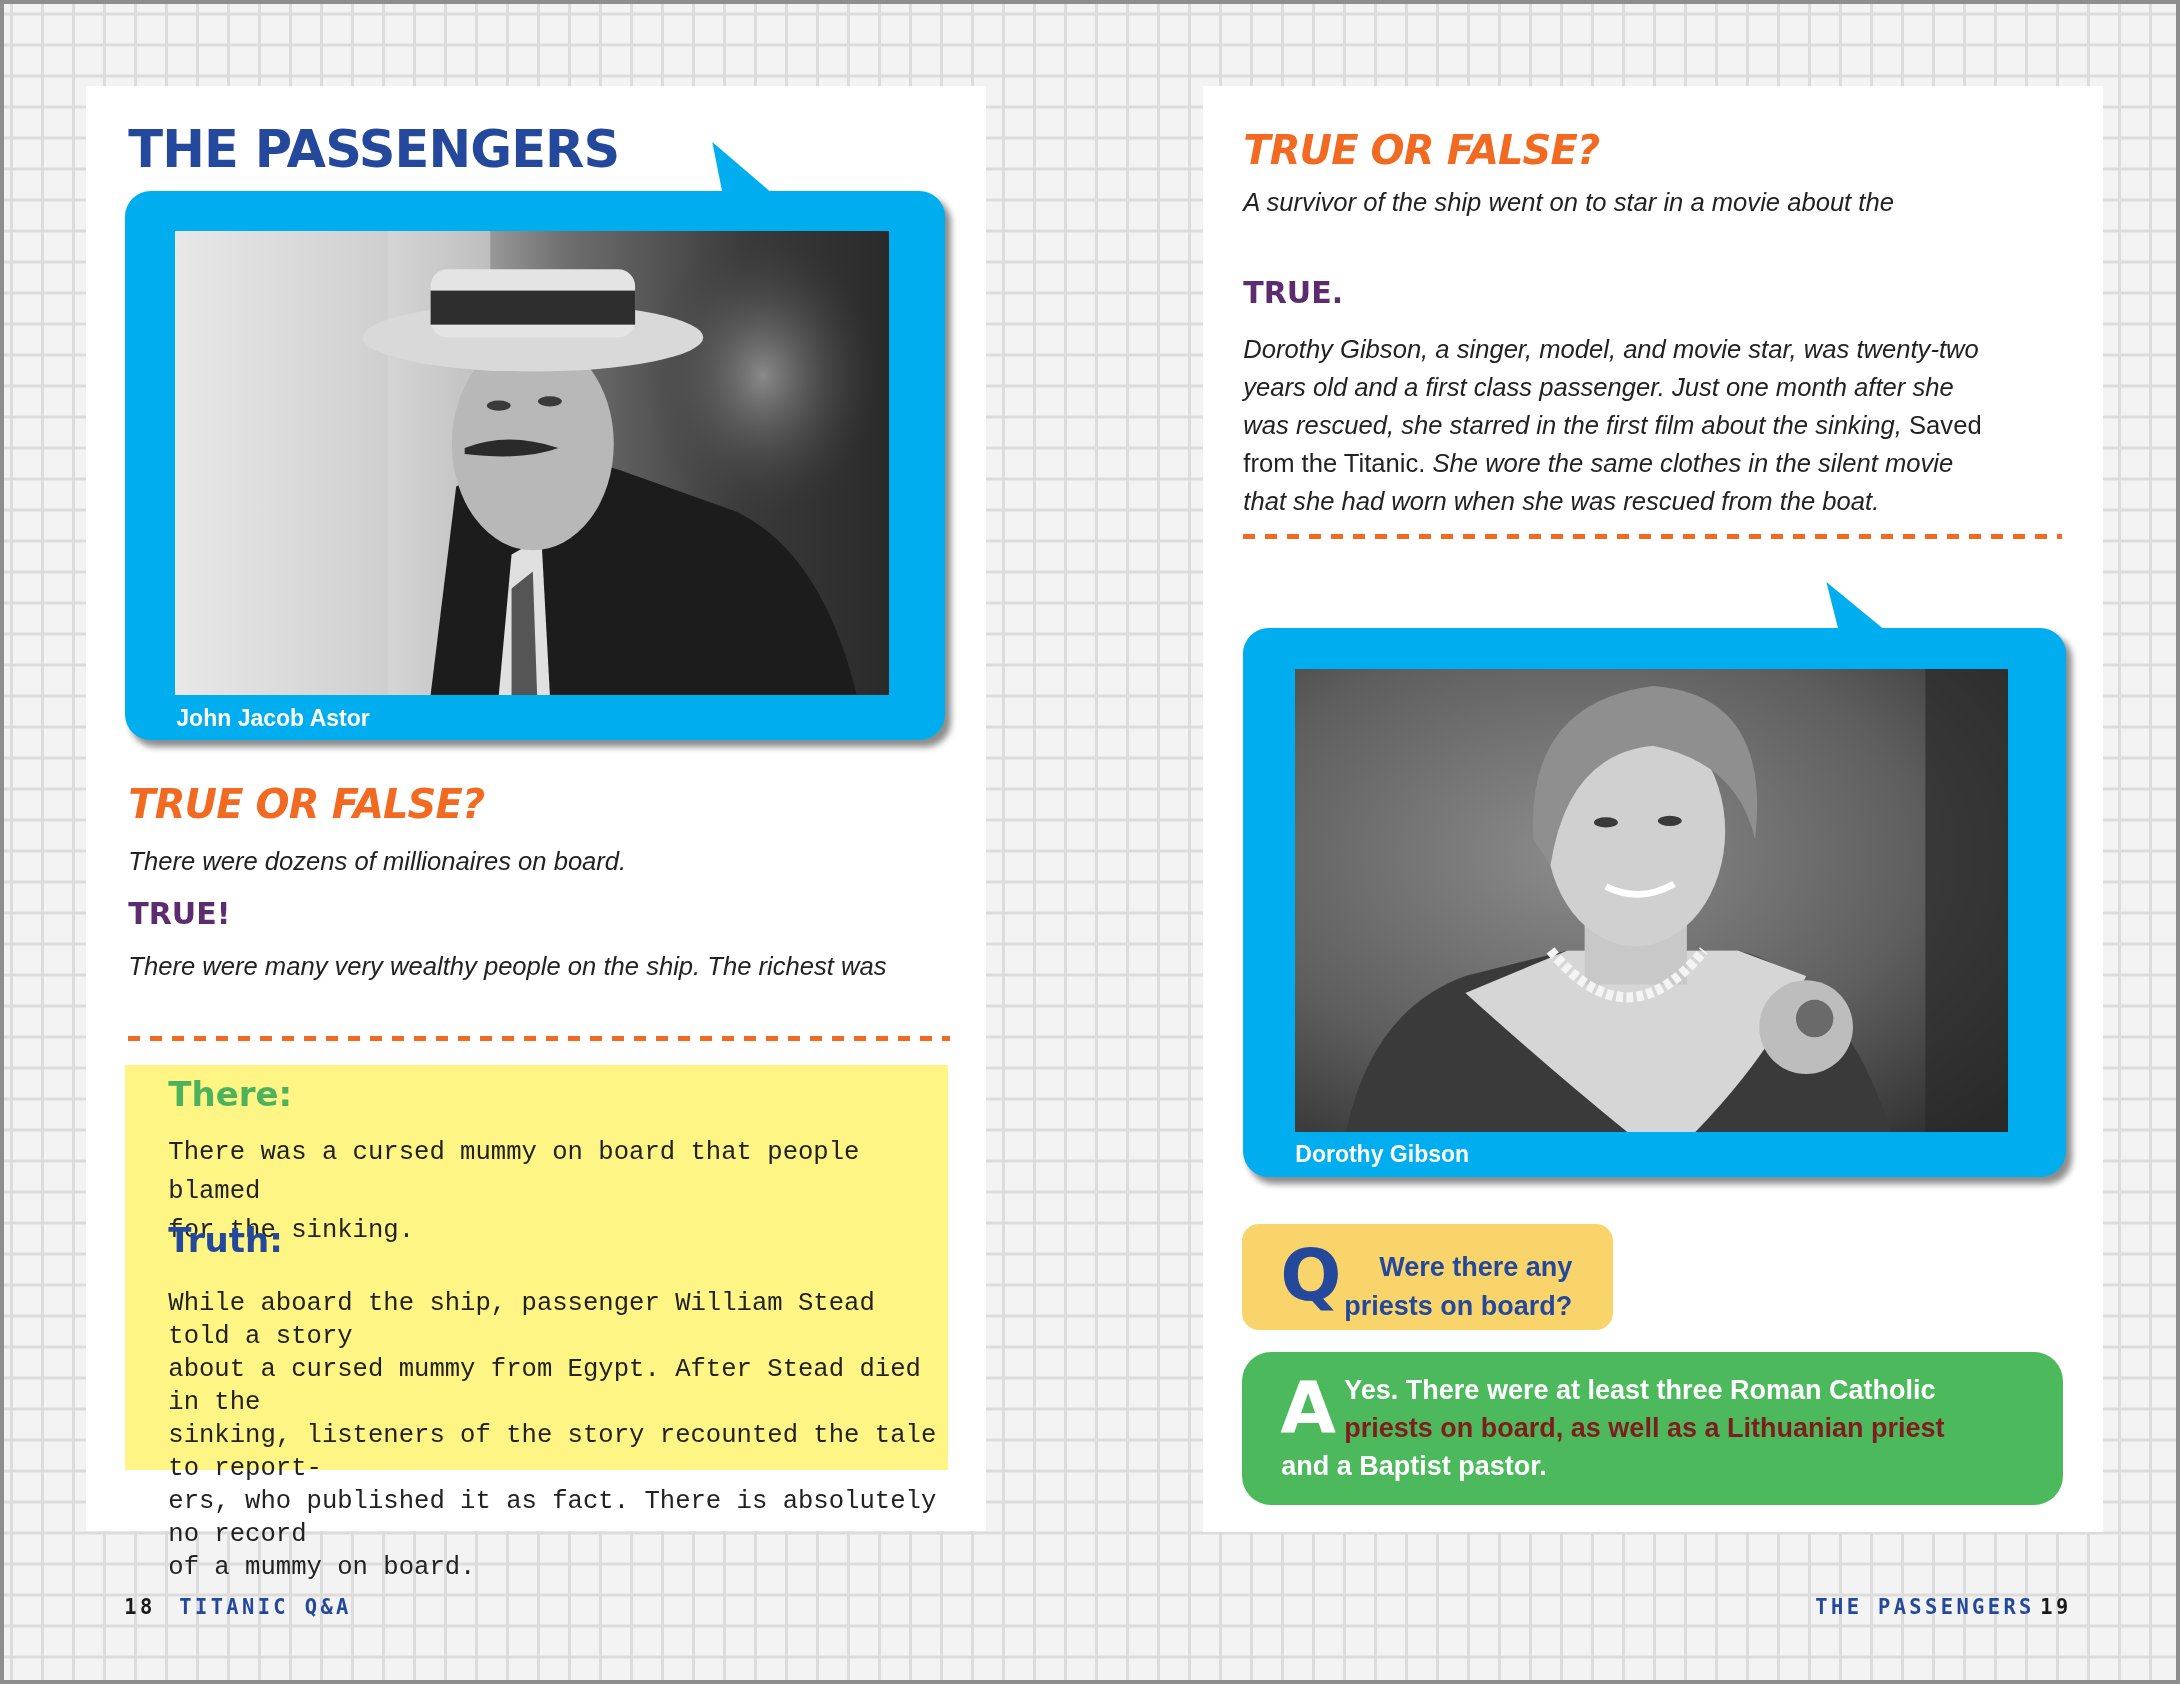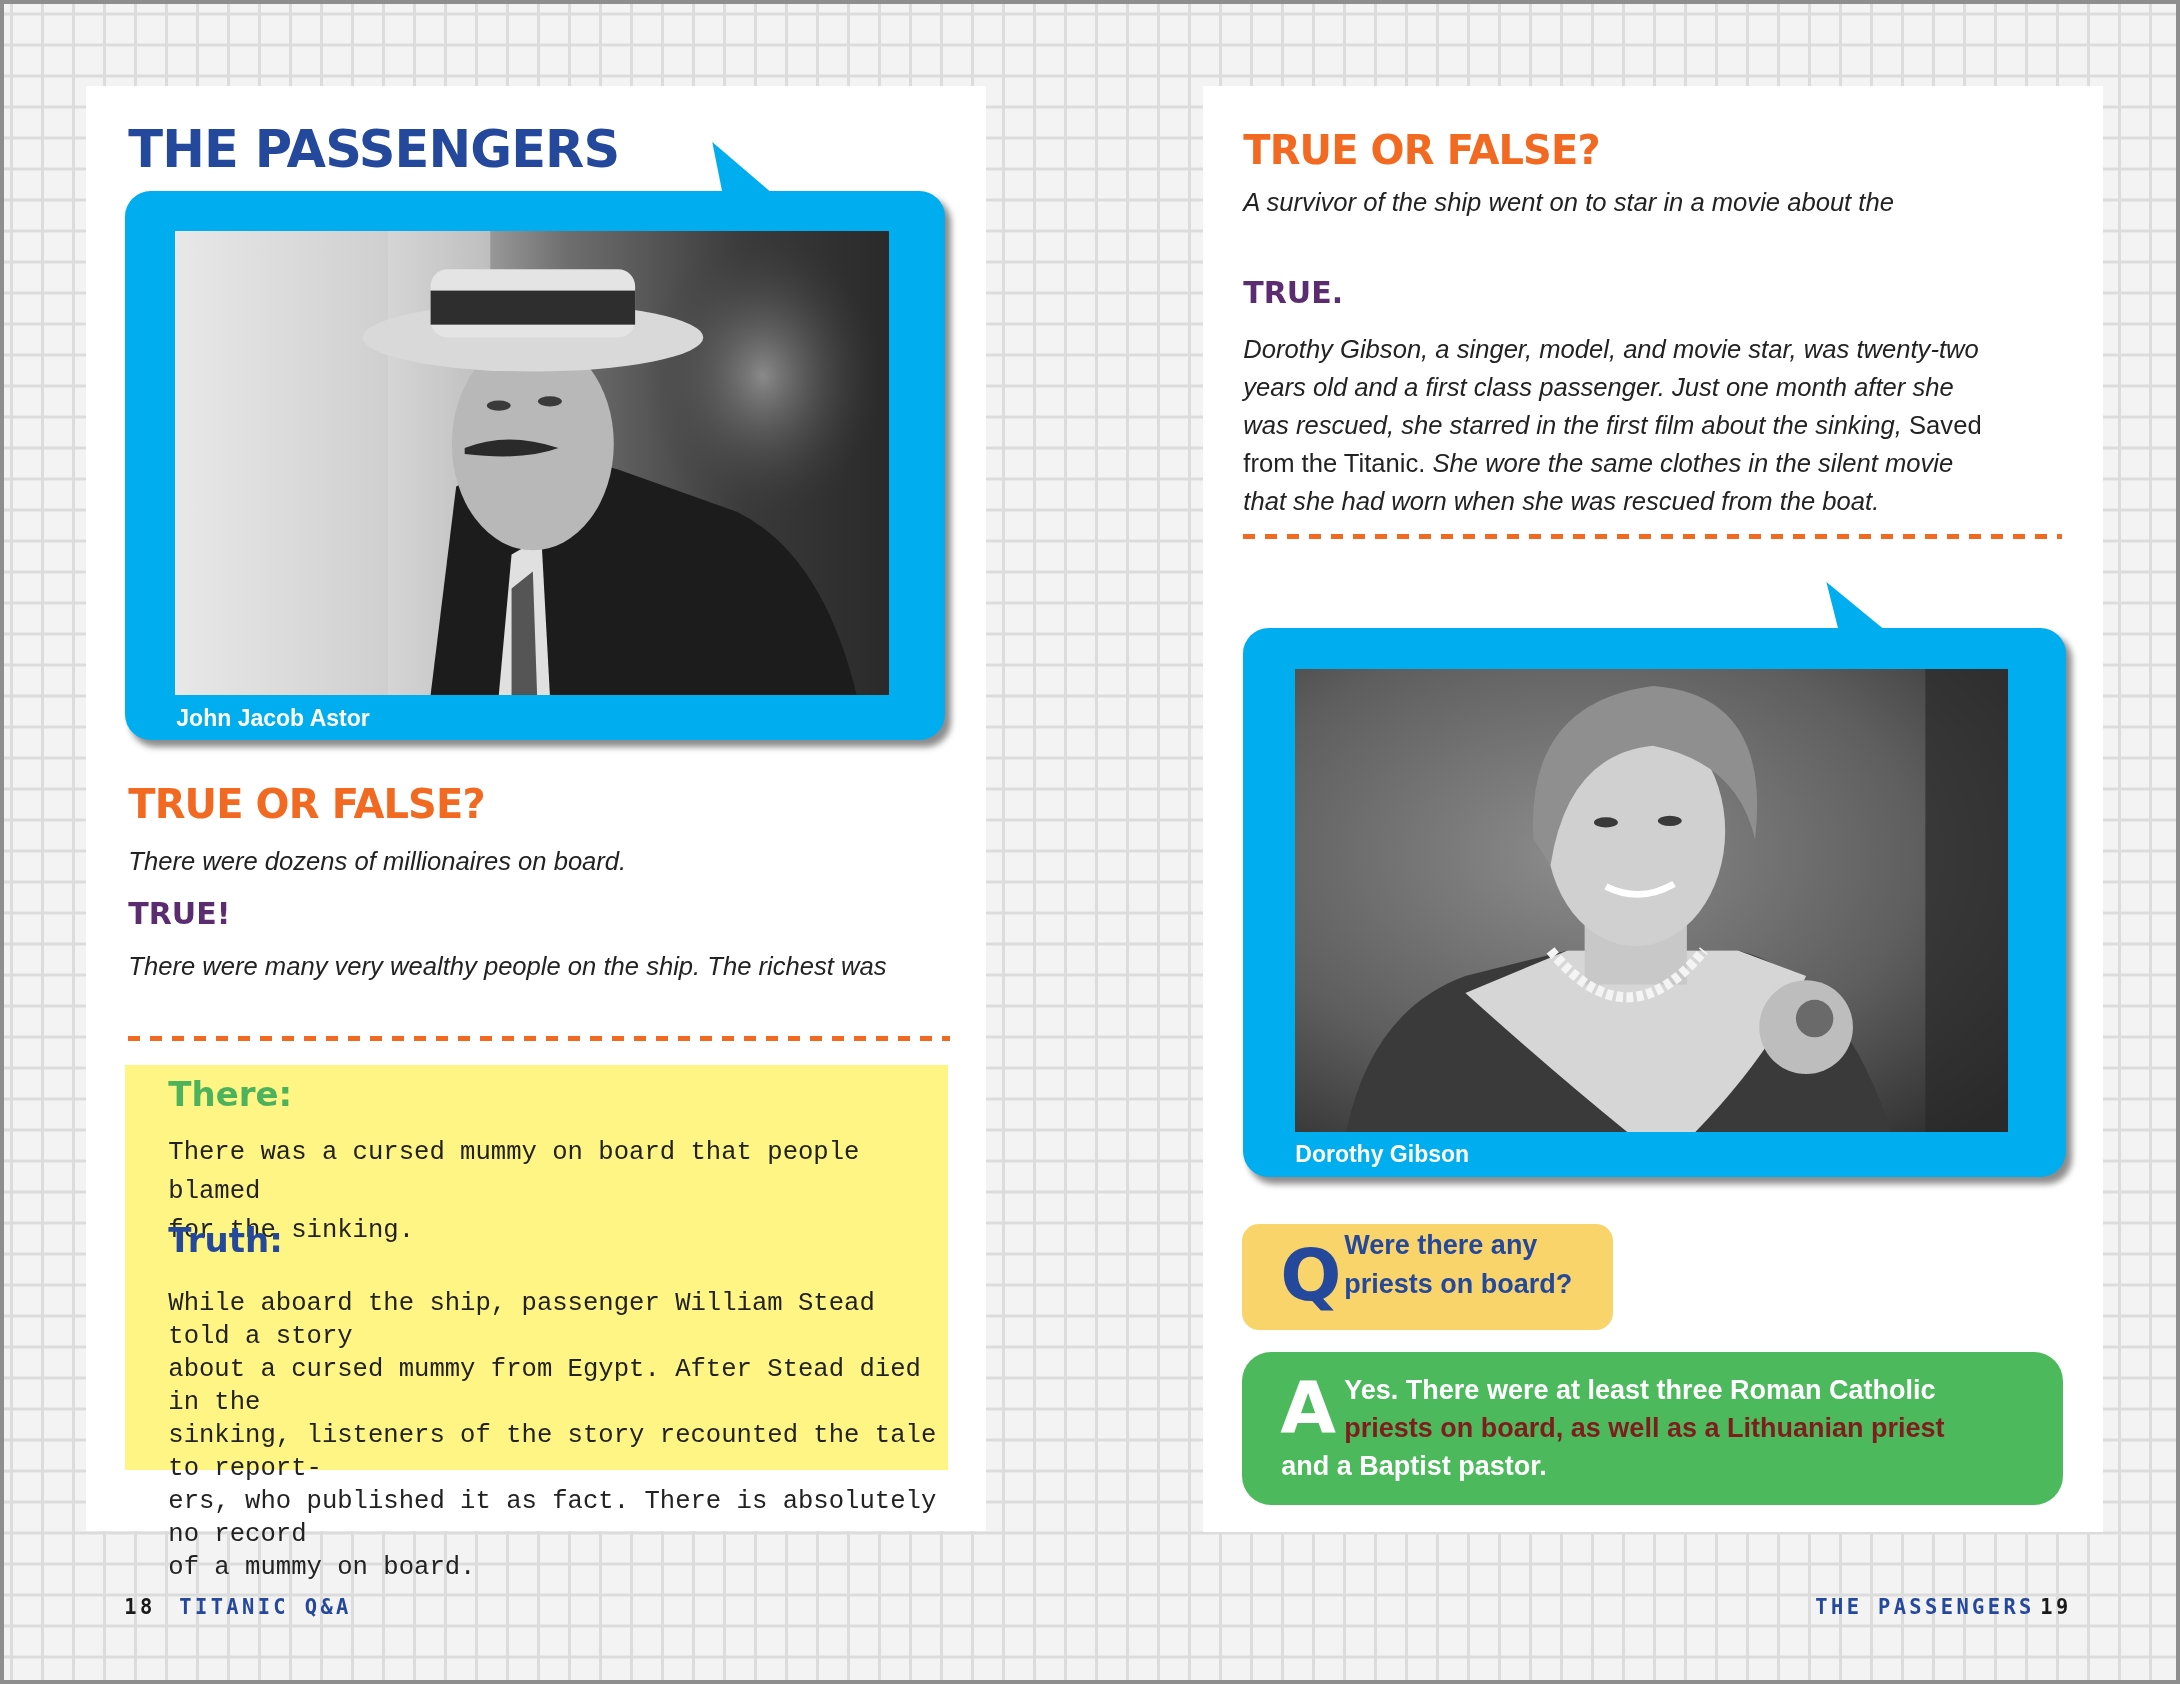--- a/index.html
+++ b/index.html
@@ -21,21 +21,21 @@
   .panel.left { left: 82px; top: 82px; width: 900px; height: 1445px; }
   .panel.right { left: 1199px; top: 82px; width: 900px; height: 1446px; }
 
   .abs { position: absolute; }
   .title {
     font-family: "DejaVu Sans", sans-serif; font-weight: bold;
     color: #24489c; font-size: 51px; letter-spacing: -0.9px; white-space: nowrap;
   }
   .tf-heading {
     font-family: "DejaVu Sans", sans-serif; font-weight: bold;
-    color: #f26a21; font-size: 40px; letter-spacing: -0.9px; white-space: nowrap;
+    color: #f26a21; font-size: 40px; letter-spacing: -0.9px; white-space: nowrap; font-style: italic;
   }
   .verdict {
     font-family: "DejaVu Sans", sans-serif; font-weight: bold;
     color: #5b2c6f; font-size: 30px; white-space: nowrap;
   }
   .italic-body {
     font-family: "Liberation Sans", sans-serif; font-style: italic;
     color: #222; font-size: 25.6px; line-height: 38px;
   }
   .roman { font-style: normal; }
@@ -216,21 +216,21 @@
 
         <circle cx="600" cy="420" r="55" fill="#bdbdbd"></circle>
         <circle cx="610" cy="410" r="22" fill="#6a6a6a"></circle>
       </svg>
     </div>
     <div class="caption" style="left:52px; top:513px;">Dorothy Gibson</div>
   </div>
 
   <div class="q-box" style="left:1238px; top:1220px; width:371px; height:106px;">
     <div class="big-letter" style="left:38px; top:14.5px; font-size:72px; color:#24489c;">Q</div>
-    <div class="qa-text" style="left:102px; top:2px; color:#24489c; line-height:39px;">
+    <div class="qa-text" style="left:102px; top:24px; color:#24489c; line-height:39px;text-align:right;">
       <div>Were there any</div>
       <div>priests on board?</div>
     </div>
   </div>
 
   <div class="a-box" style="left:1238px; top:1348px; width:821px; height:153px;">
     <div class="big-letter" style="left:38px; top:19px; font-size:72px; color:#ffffff;">A</div>
     <div class="qa-text" style="left:102px; top:19px; color:#ffffff;">Yes. There were at least three Roman Catholic</div>
     <div class="qa-text" style="left:102px; top:57px; color:#7f1d1d;">priests on board, as well as a Lithuanian priest</div>
     <div class="qa-text" style="left:39px; top:95px; color:#ffffff;">and a Baptist pastor.</div>

